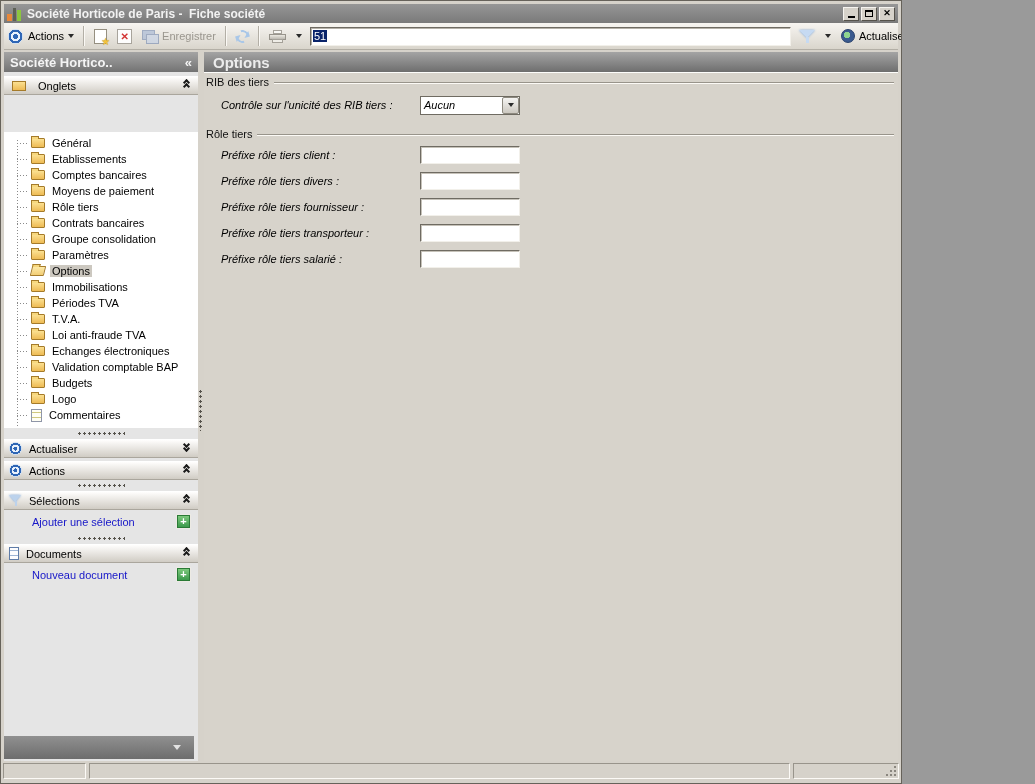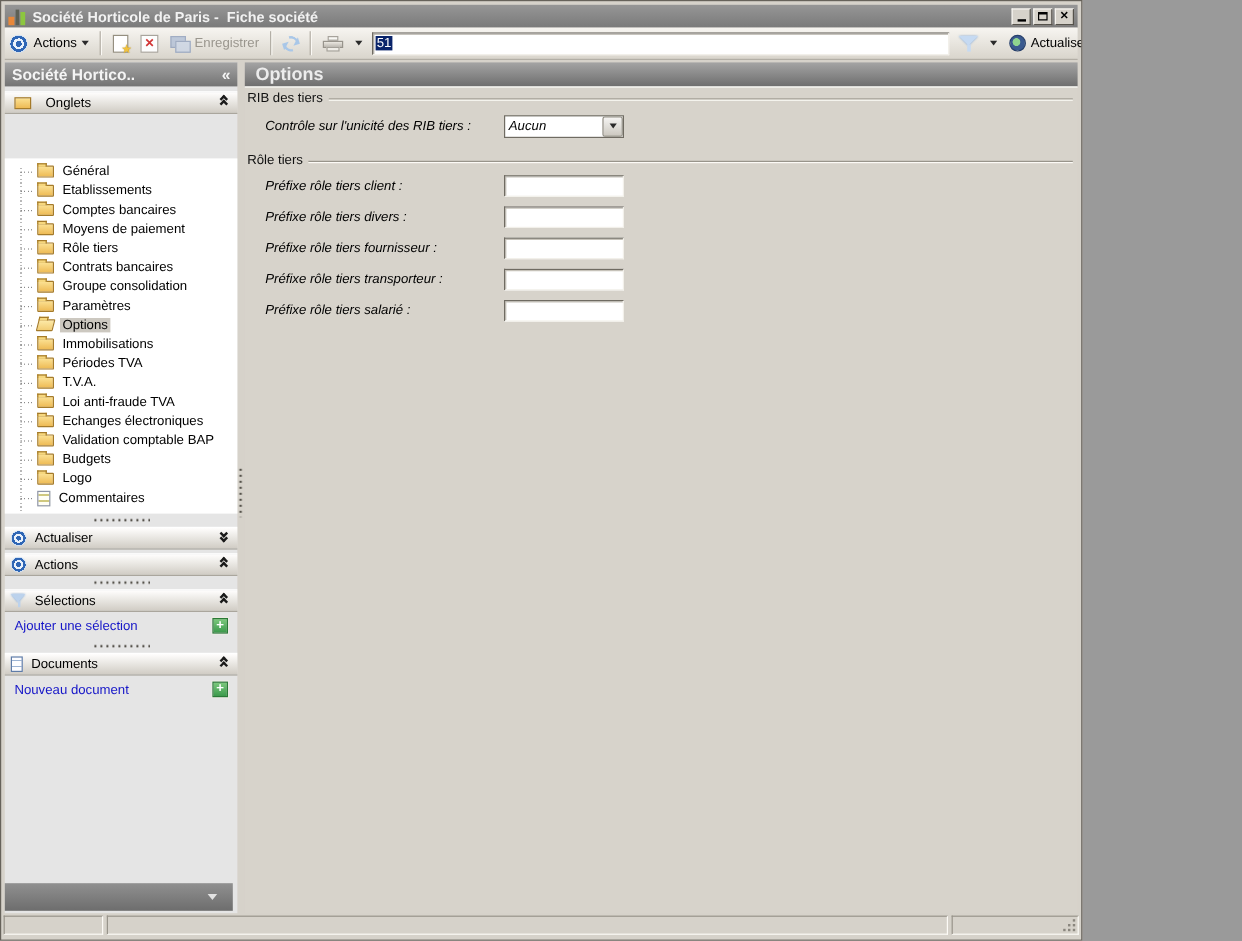--- a/index.html
+++ b/index.html
@@ -114,21 +114,21 @@
   .dots-h::before{ content:""; width:48px; height:3px;
         background-image:radial-gradient(circle,#55524b 1px,transparent 1.3px); background-size:5px 3px; }
   .bullseye-sm{ width:13px; height:13px; border-radius:50%; flex:0 0 auto;
         background:radial-gradient(circle,#2f66b5 0 2px,#e9f1fb 2px 3.8px,#2f66b5 3.8px 5.8px,#cfe0f4 5.8px); }
   .funnel-sm{ width:13px; height:13px; position:relative; flex:0 0 auto; }
   .funnel-sm::before{ content:""; position:absolute; left:0; top:1px; border-left:6.5px solid transparent;
         border-right:6.5px solid transparent; border-top:7px solid #bcd2ec; filter:drop-shadow(0 0 1px #7ba3d4); }
   .funnel-sm::after{ content:""; position:absolute; left:5.5px; top:7px; width:2px; height:5px; background:#bcd2ec; }
   .page-sm{ width:10px; height:13px; background:#fdfdff; border:1px solid #5f7ca8; flex:0 0 auto;
         background-image:repeating-linear-gradient(to bottom, transparent 0 2px, #9db4d4 2px 3px, transparent 3px 5px); }
-  .link-row{ flex:0 0 23px; display:flex; align-items:center; padding:0 8px; }
+  .link-row{ flex:0 0 23px; display:flex; align-items:center; padding:0 8px;margin-left:20px; }
   .link{ color:#1616c8; cursor:pointer; }
   .plus-btn{ margin-left:auto; width:13px; height:13px; background:linear-gradient(#7cc87c,#3c9a4c);
              border:1px solid #2a7a36; box-shadow:0 0 0 1px #eceae4; color:#fff; font-weight:bold;
              font-size:11px; line-height:10px; text-align:center; cursor:pointer; }
   .dark-bar{ position:absolute; left:3px; bottom:24px; width:190px; height:23px;
              background:linear-gradient(#909090,#6d6d6d); display:flex; align-items:center; }
   .dark-bar .tri{ margin-left:auto; margin-right:13px; width:0; height:0;
              border-left:4px solid transparent; border-right:4px solid transparent; border-top:5px solid #e2e2e2; }
 
   .vsplit{ position:absolute; left:197px; top:51px; width:6px; bottom:22px; background:#d6d2ca; }

